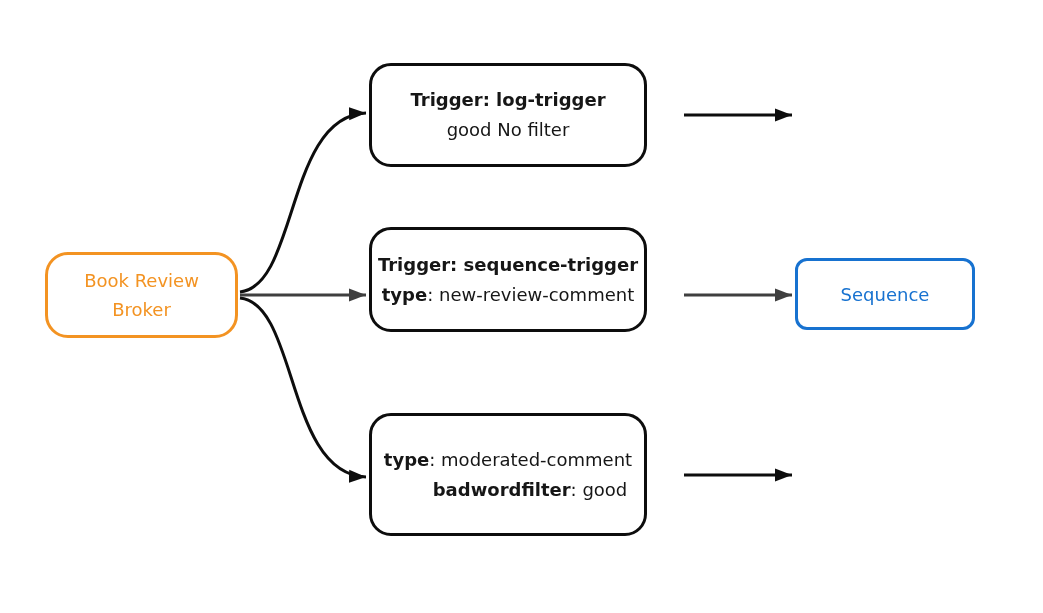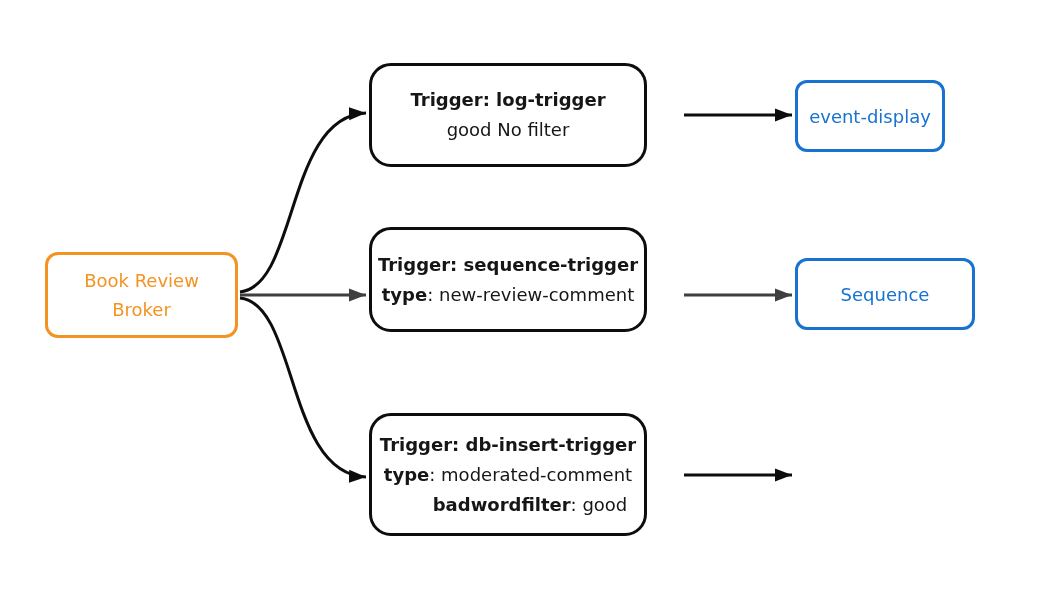--- a/index.html
+++ b/index.html
@@ -42,21 +42,21 @@
   }
   .node .line {
     display: block;
     white-space: nowrap;
   }
 
   .broker {
     left: 45px; top: 252px;
     width: 193px; height: 86px;
     border: 3px solid var(--broker, #f39322);
-    border-radius: 13px;
+    border-radius: 23px;
     color: var(--broker, #f39322);
     font-size: 18px;
     line-height: 29px;
   }
   .broker .label { width: 150px; white-space: normal; }
 
   .trigger {
     border: 3px solid #0d0d0d;
     border-radius: 22px;
     color: #161616;
@@ -120,32 +120,26 @@
     <div class="line">
       <span class="b">Trigger: sequence-trigger</span>
     </div>
     <div class="line">
       <span class="b">type</span><span>: new-review-comment</span>
     </div>
   </div>
 
   <div class="node trigger trigger-3">
     <div class="line">
-      <span class="b">Trigger: db-insert-trigger</span>
-    </div>
-    <div class="line">
       <span class="b">type</span><span>: moderated-comment</span>
     </div>
     <div class="line shift-right">
       <span class="b">badwordfilter</span><span>: good</span>
     </div>
   </div>
 
-  <div class="node sink sink-1">
-    <div class="line">event-display</div>
-  </div>
 
   <div class="node sink sink-2">
     <div class="line">Sequence</div>
   </div>
 
 
 </div>
 
 </body></html>

